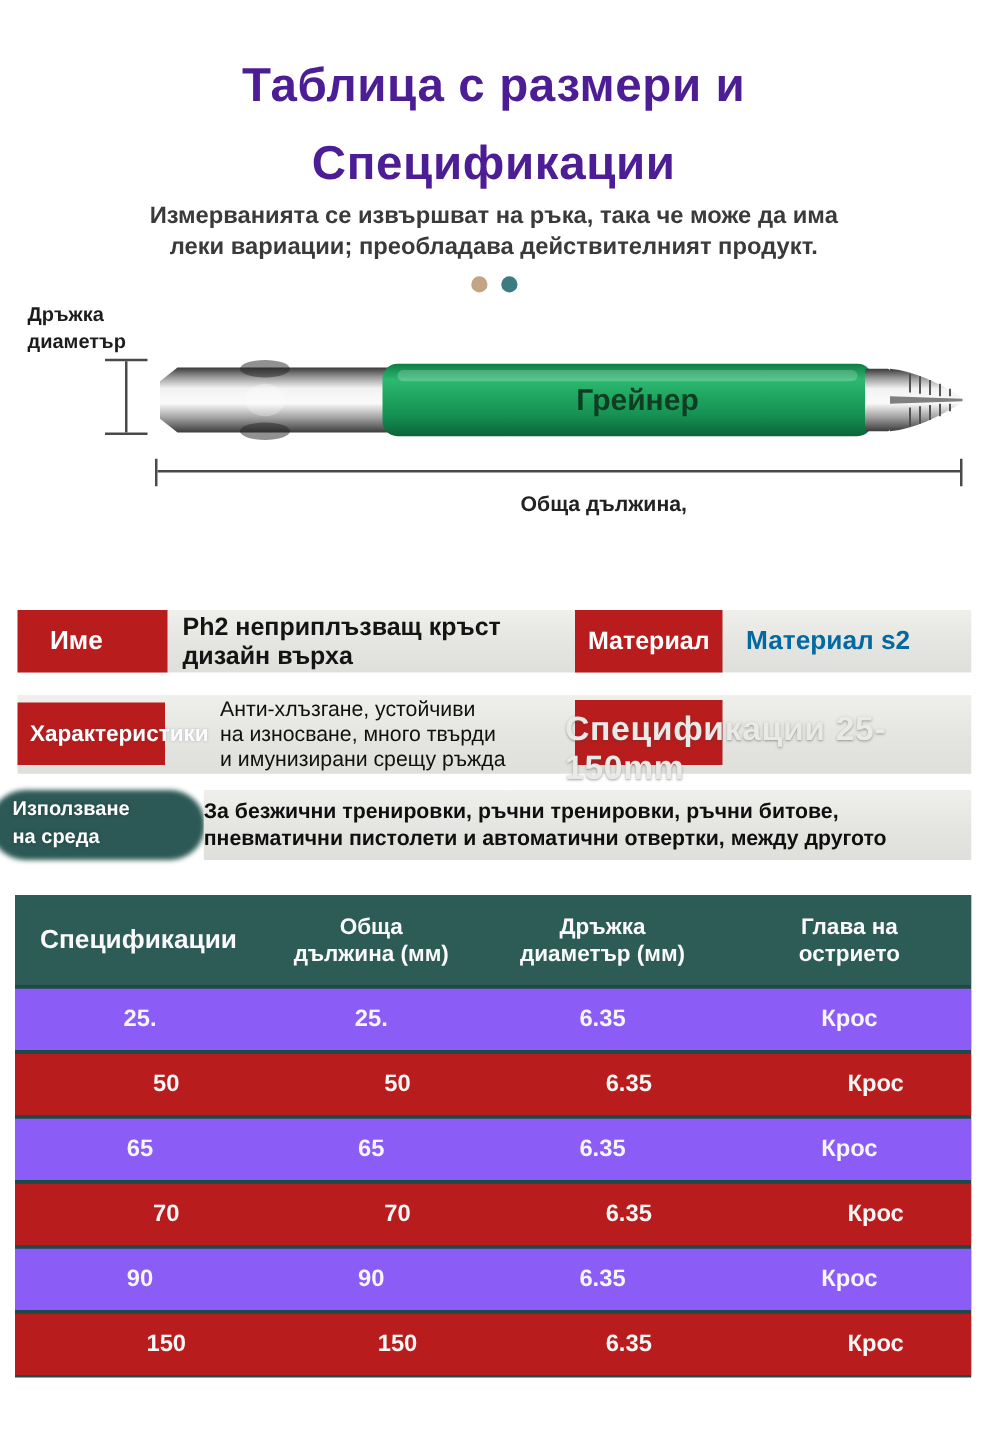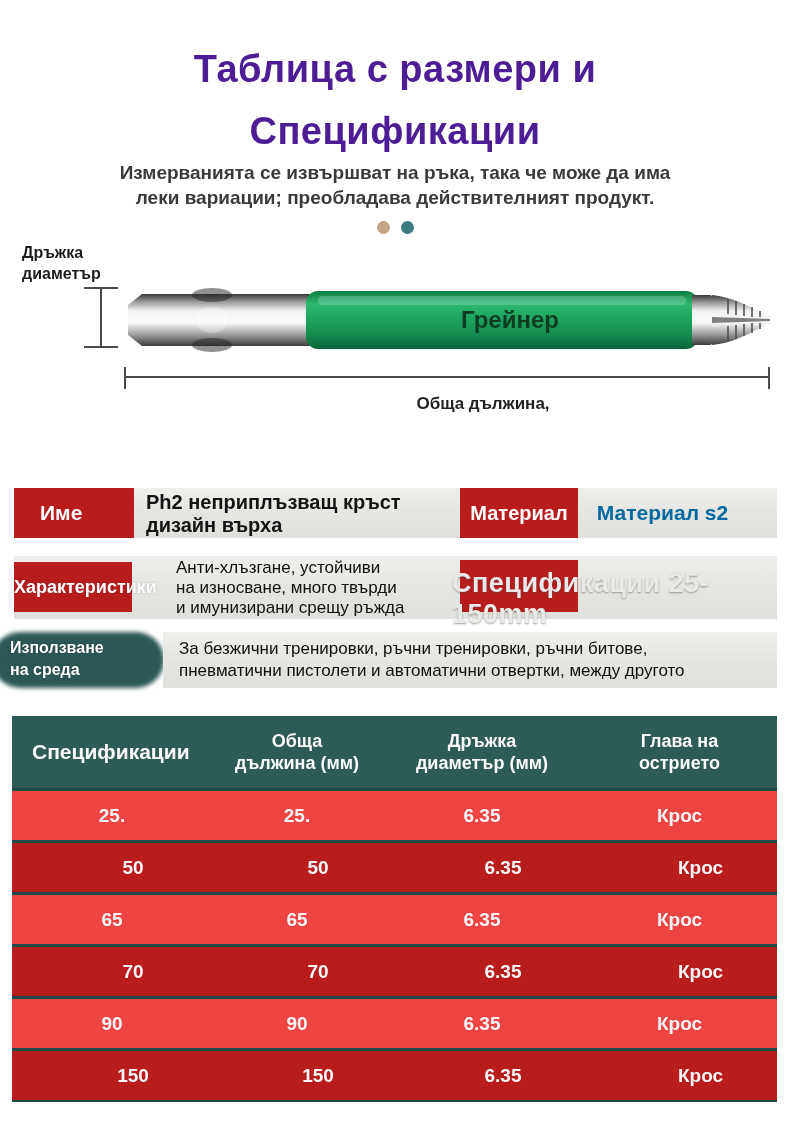--- a/index.html
+++ b/index.html
@@ -31,37 +31,37 @@
   
   .band { background:linear-gradient(180deg,#eff0ec 0%, #e4e5e1 55%, #dfe0dc 100%); }
   .chip { background:#b91c1c; color:#fdfdfd; font-weight:700; display:flex; align-items:center; }
   .band-1 { left:14px; top:488px; width:763px; height:50px; }
   .chip-name { left:14px; top:488px; width:120px; height:50px; padding-left:26px; font-size:21px; }
   .value-name { left:146px; top:491px; font-size:20px; line-height:1.15; font-weight:700; color:#141414; }
   .chip-material { left:460px; top:488px; width:118px; height:50px; justify-content:center; font-size:20px; }
   .value-material { left:575px; top:488px; width:175px; height:50px; display:flex; align-items:center; justify-content:center; font-size:21px; font-weight:700; color:#0369a1; }
 
   .band-2 { left:14px; top:556px; width:763px; height:63px; }
-  .chip-features { left:14px; top:562px; width:118px; height:50px; font-size:18px; white-space:nowrap; overflow:visible; text-shadow:0 0 2px rgba(70,80,80,.35); }
+  .chip-features { left:14px; top:562px; width:118px; height:50px; padding-left:10px; font-size:18px; white-space:nowrap; overflow:visible; text-shadow:0 0 2px rgba(70,80,80,.35); }
   .value-features { left:176px; top:558px; font-size:17px; line-height:1.18; font-weight:400; color:#101010; }
   .chip-range { left:460px; top:560px; width:118px; height:52px; }
   .value-range { left:452px; top:568px; font-size:27px; font-weight:700; color:#e9e9e7; text-shadow:0 1px 2px rgba(70,70,70,.5); letter-spacing:.5px; }
 
   .chip-usage-bg { left:-8px; top:632px; width:172px; height:56px; background:#2c5955; border-radius:28px; filter:blur(2px); }
   .chip-usage-label { left:10px; top:637px; font-size:16px; font-weight:700; color:#fff; line-height:1.35; text-shadow:0 0 3px rgba(20,40,40,.45); }
   .band-3 { left:163px; top:632px; width:614px; height:56px; display:flex; align-items:center; }
-  .value-usage { padding-left:16px; font-size:17px; line-height:1.3; font-weight:400; color:#0f0f0f; }
+  .value-usage { padding-left:0; font-size:17px; line-height:1.3; font-weight:700; color:#0f0f0f; }
 
   
   .size-table { left:12px; top:716px; width:765px; height:386px; background:#1d4a44; display:flex; flex-direction:column; row-gap:3px; overflow:hidden; }
   .thead { flex:0 0 72px; background:#2d5c56; display:grid; grid-template-columns:200px 170px 200px 195px; align-items:center; color:#fafafa; }
   .th { font-weight:700; text-align:center; font-size:18px; line-height:1.25; }
   .th-first { text-align:left; padding-left:20px; font-size:21px; }
   .trow { flex:0 0 49px; display:grid; grid-template-columns:200px 170px 200px 195px; align-items:center; text-align:center; color:#f5f6f5; font-weight:700; font-size:19px; }
-  .trow.light { background:#ef4444; }
+  .trow.light { background:#8b5cf6; }
   .trow.dark { background:#b91c1c;padding-left:21px; }
 </style>
 </head>
 <body>
 
 <div class="canvas">
 
   <div class="abs title title-1 pre">Таблица с размери и</div>
   <div class="abs title title-2 pre">Спецификации</div>
   <div class="abs subtitle pre">Измерванията се извършват на ръка, така че може да има

